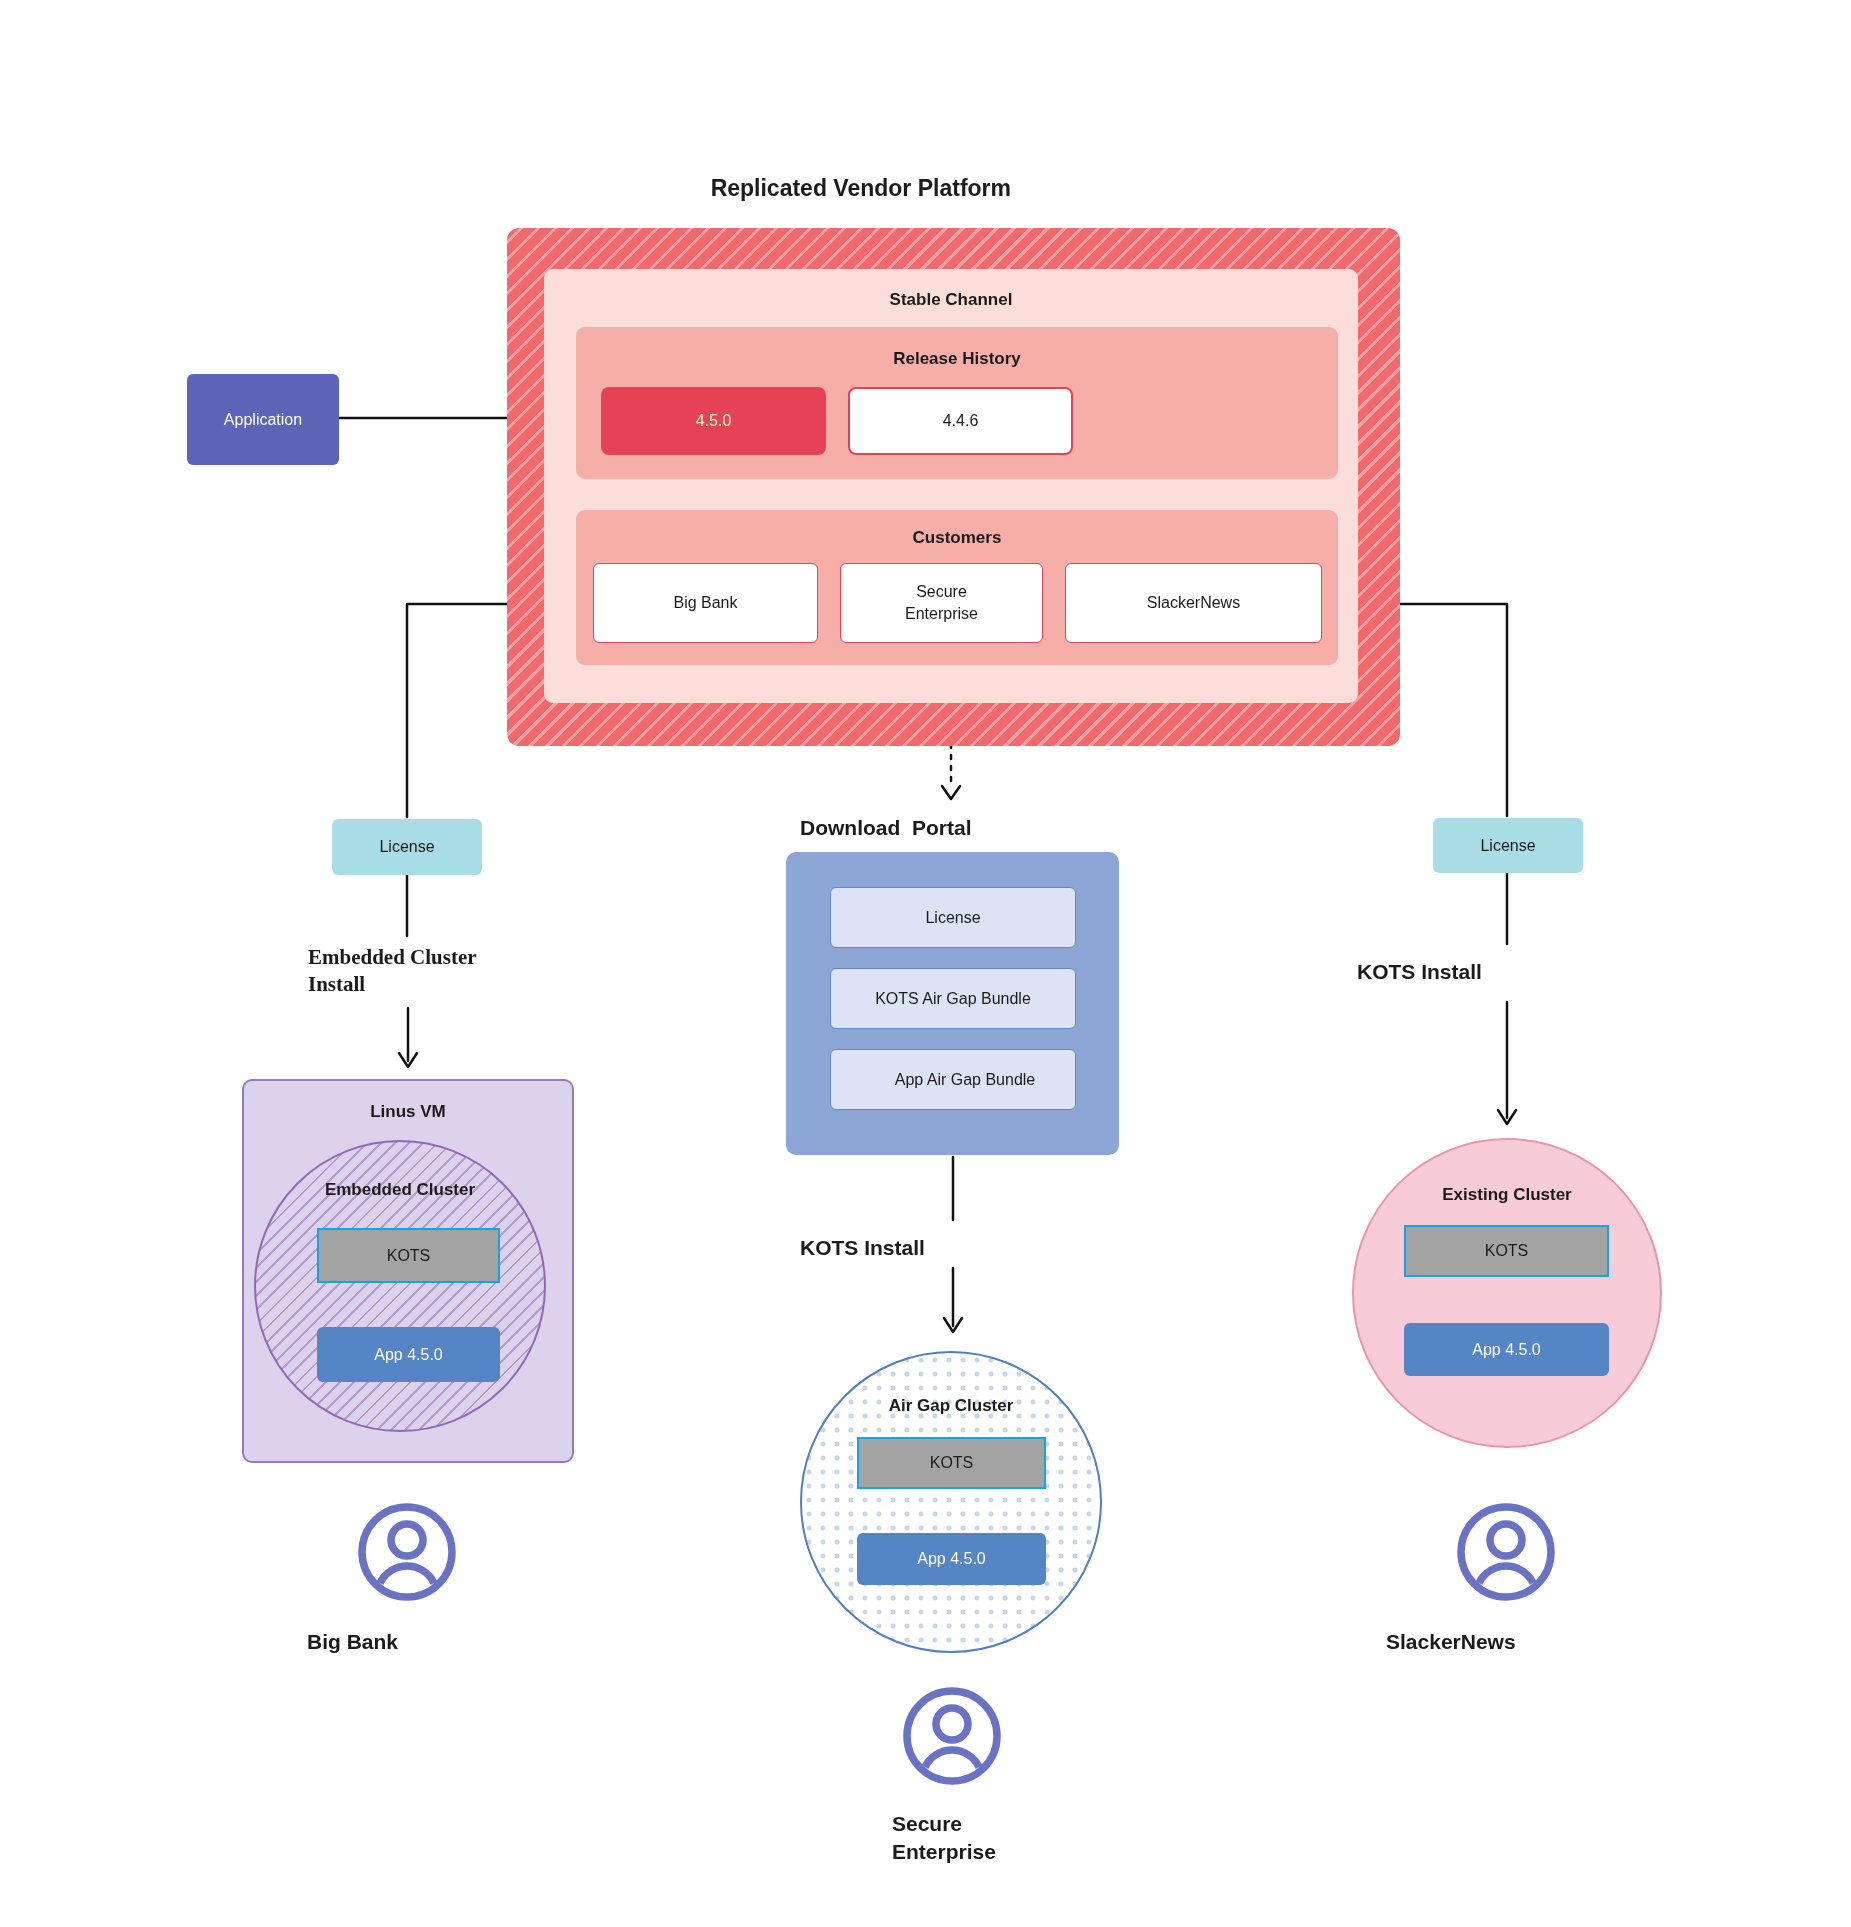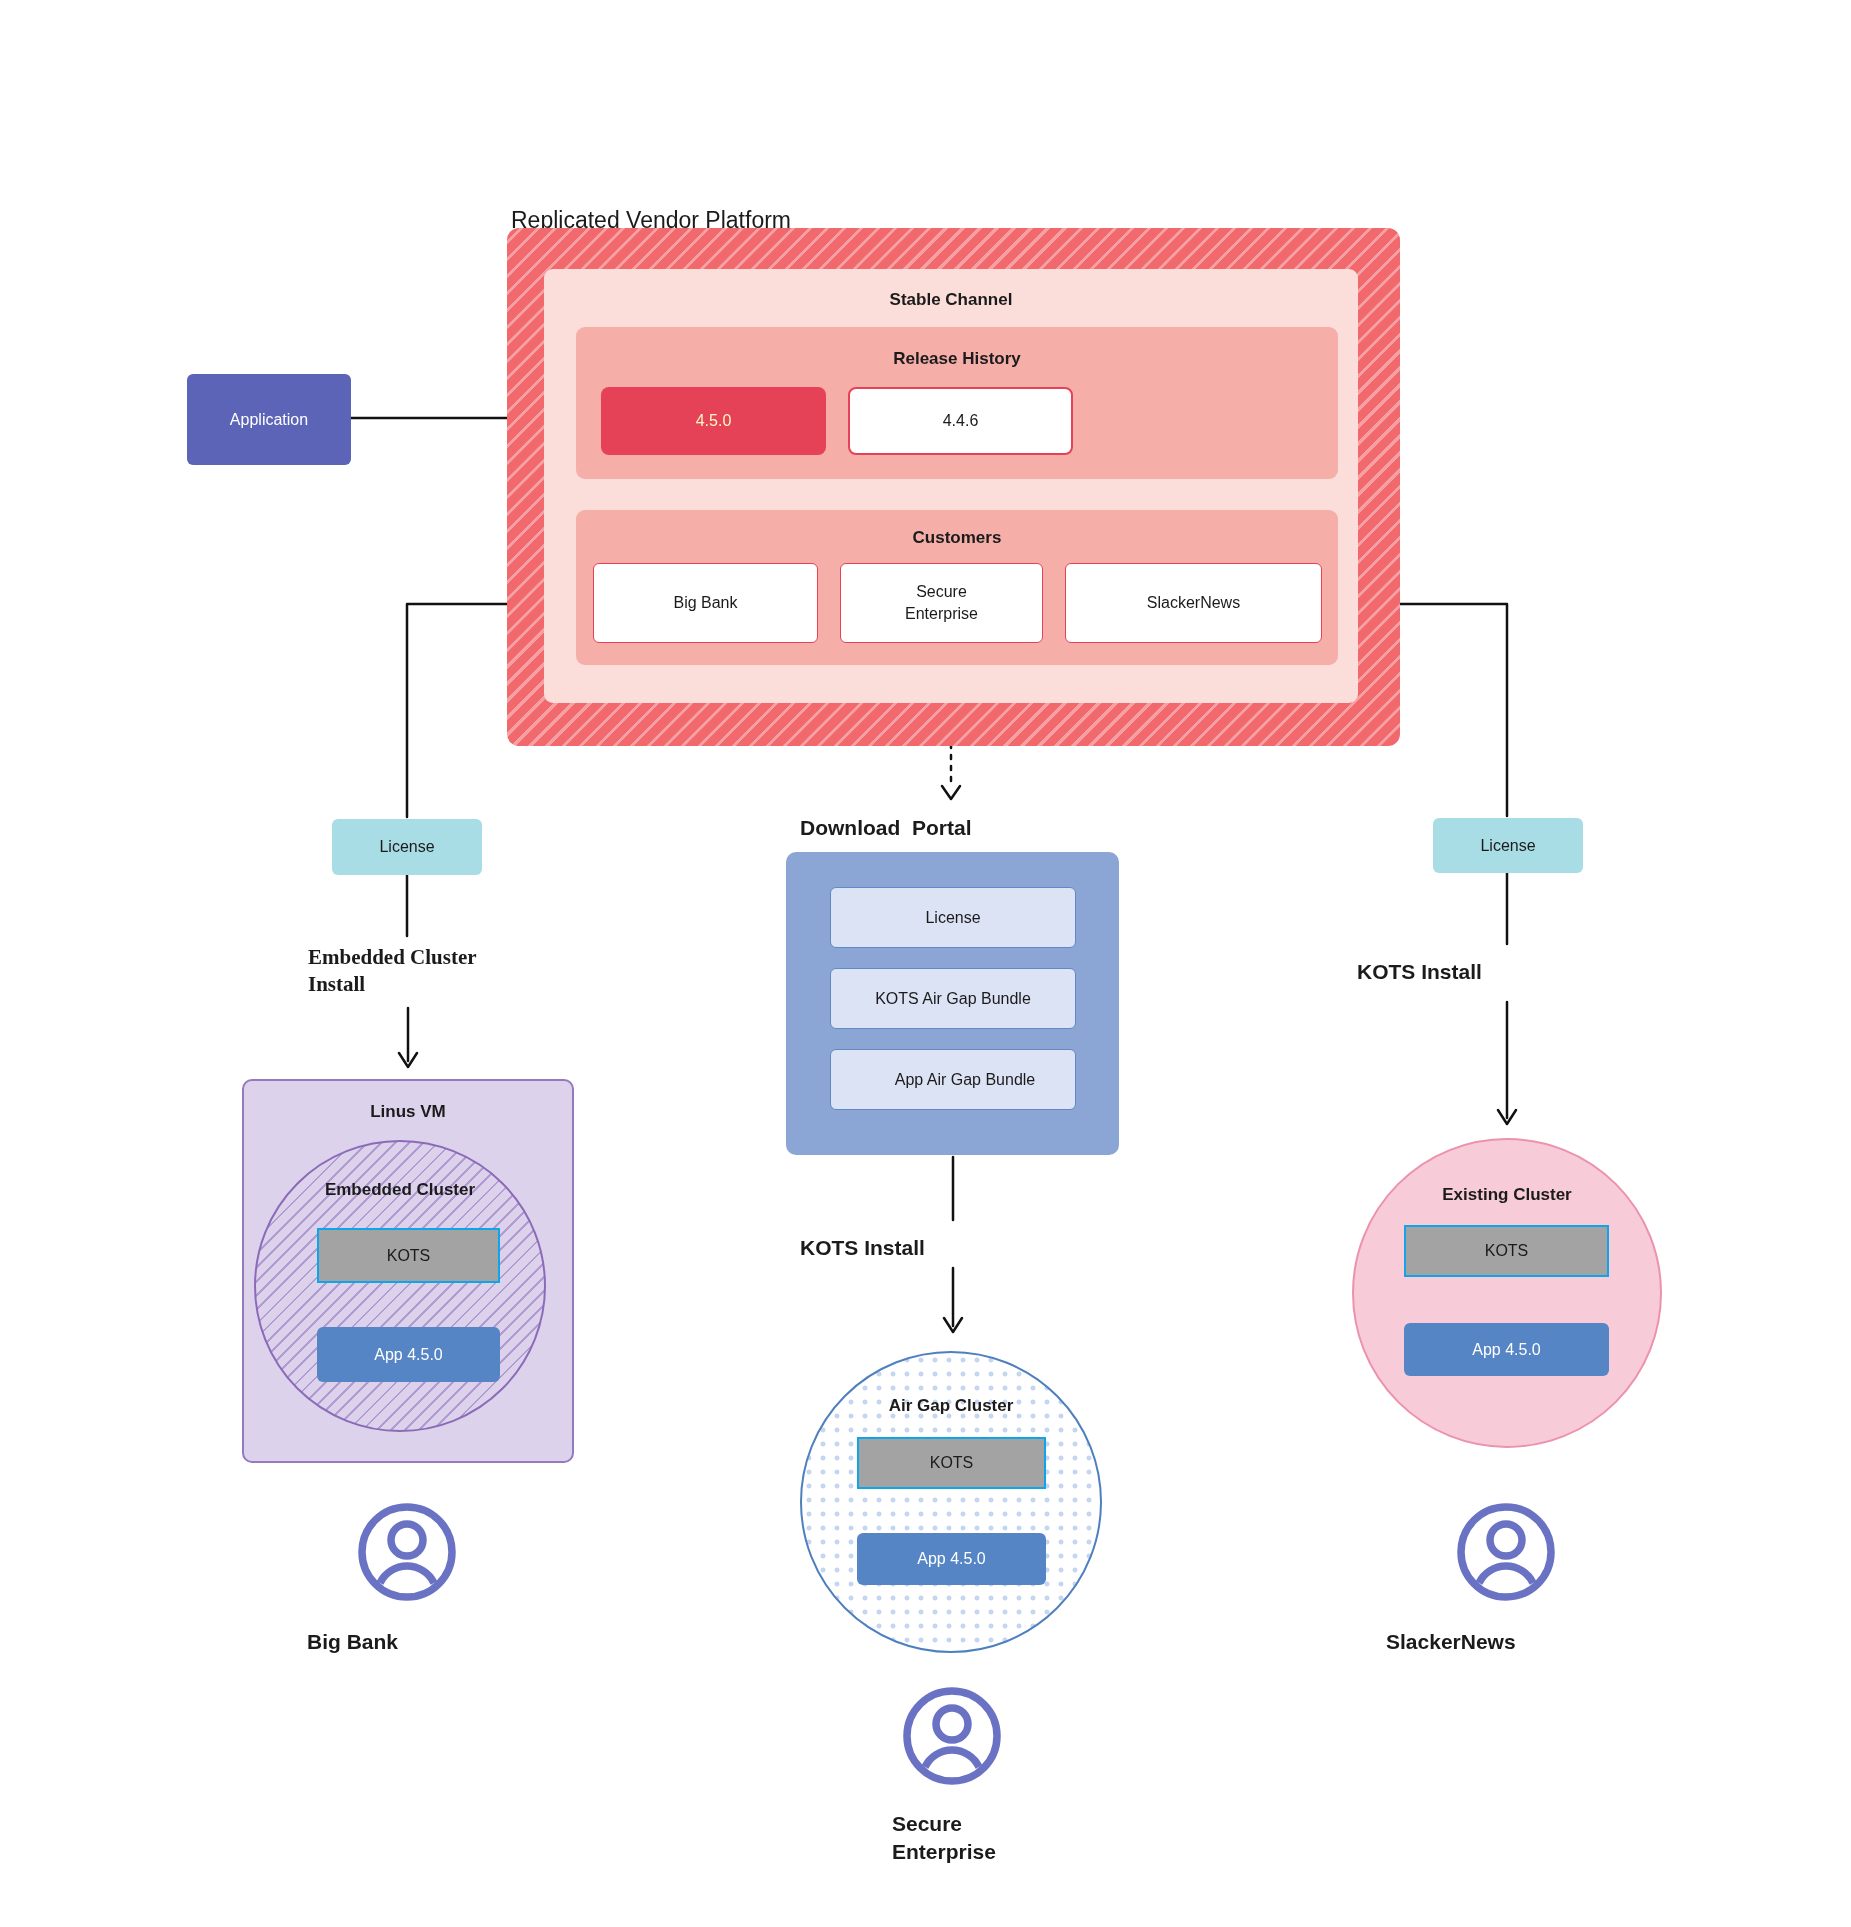--- a/index.html
+++ b/index.html
@@ -3,42 +3,42 @@
 <meta charset="utf-8">
 <style>
   html,body { margin:0; padding:0; background:#ffffff; }
   .canvas {
     position:relative; width:1851px; height:1927px; background:#ffffff;
     font-family:"Liberation Sans", sans-serif; color:#1b1b1b; overflow:hidden;
   }
   .abs { position:absolute; box-sizing:border-box; }
   .center { display:flex; align-items:center; justify-content:center; text-align:center; }
 
-  .diagram-title { font-size:23px; font-weight:400; text-align:left; line-height:28px;margin-top:32px; }
+  .diagram-title { font-size:23px; font-weight:700; text-align:right; line-height:28px; }
 
   
   .platform-box {
     left:507px; top:228px; width:893px; height:518px; border-radius:12px;
     background:repeating-linear-gradient(135deg,#F1686D 0 9px,#F7A0A3 9px 12px);
   }
   .stable-box { left:544px; top:269px; width:814px; height:434px; background:#FBDDDA; border-radius:9px; }
   .section-label { font-size:17px; font-weight:700; text-align:center; }
   .salmon-box { background:#F6AEA9; border-radius:9px; }
   .release-history-box { left:576px; top:327px; width:762px; height:152px; }
   .customers-box { left:576px; top:510px; width:762px; height:155px; }
 
   .release-current { left:601px; top:387px; width:225px; height:68px; background:#E54258; color:#fef9c3; border-radius:8px; font-size:16px; }
   .release-prev { left:848px; top:387px; width:225px; height:68px; background:#fff; border:2px solid #E54258; border-radius:8px; font-size:16px;text-align:right; }
 
   .customer-node { top:563px; height:80px; background:#fff; border:1.5px solid #E54258; border-radius:6px; font-size:16px; line-height:22px; }
   .cust-bigbank { left:593px; width:225px; }
   .cust-secure  { left:840px; width:203px; }
   .cust-slacker { left:1065px; width:257px; }
 
-  .application-box { left:187px; top:374px; width:164px; height:91px; background:#5C64B8; color:#fff; border-radius:6px; font-size:16px; }
+  .application-box { left:187px; top:374px; width:152px; height:91px; background:#5C64B8; color:#fff; border-radius:6px; font-size:16px; }
 
   .license-node { background:#A9DDE5; border-radius:6px; font-size:16px; }
   .license-left  { left:332px; top:819px; width:150px; height:56px; }
   .license-right { left:1433px; top:818px; width:150px; height:55px; }
 
   .flow-label { font-size:21px; font-weight:700; line-height:27px; }
 
   
   .portal-box { left:786px; top:852px; width:333px; height:303px; background:#8BA5D5; border-radius:10px; }
   .portal-item { position:absolute; left:44px; width:246px; height:61px; background:#DCE3F5; border:1.5px solid #6089C8; border-radius:6px; font-size:16px; box-sizing:border-box; }

